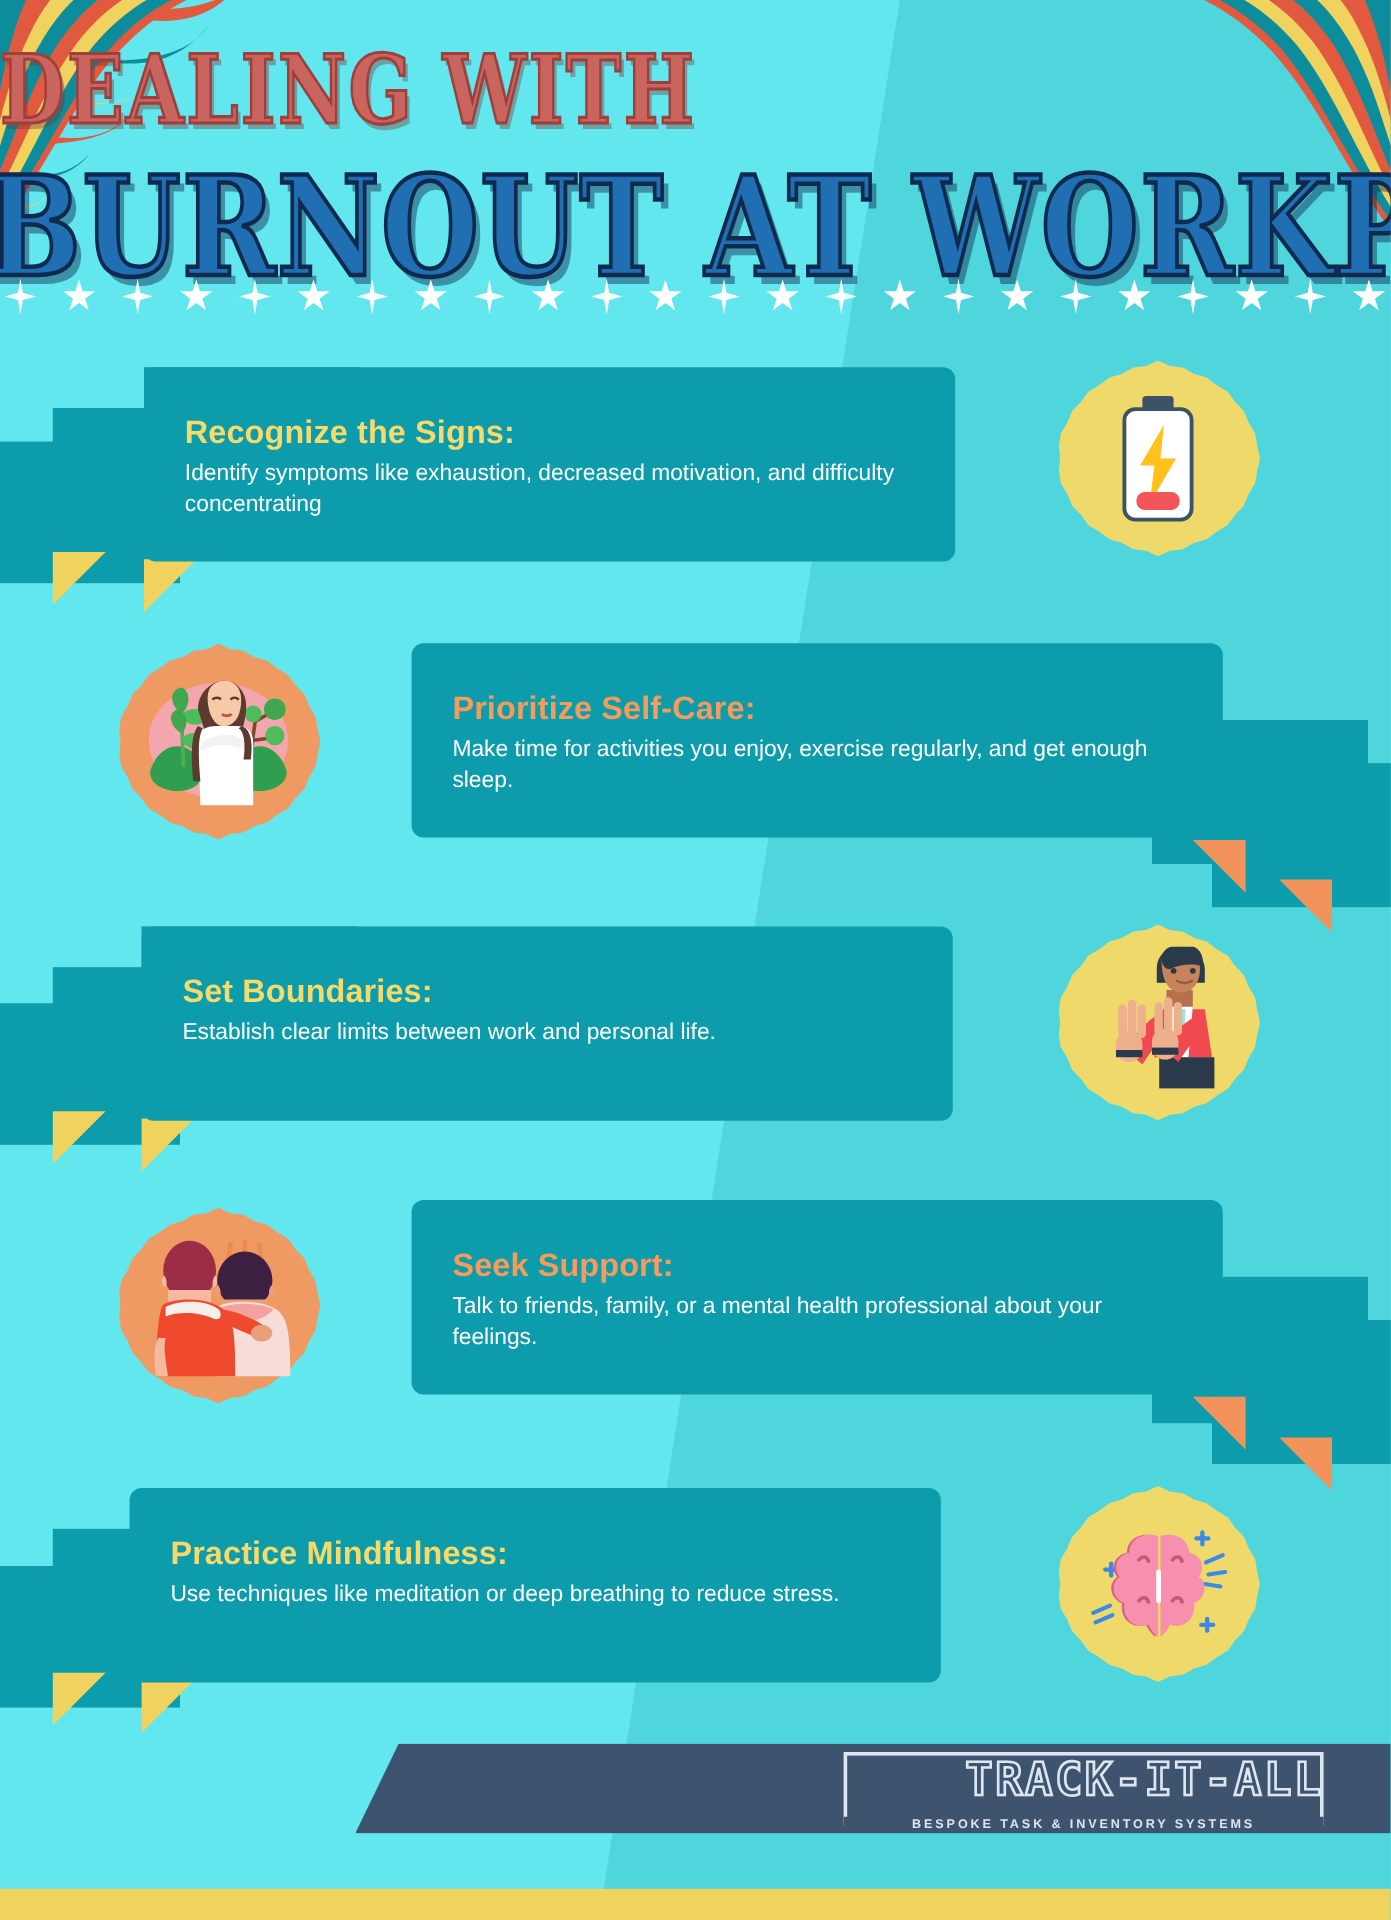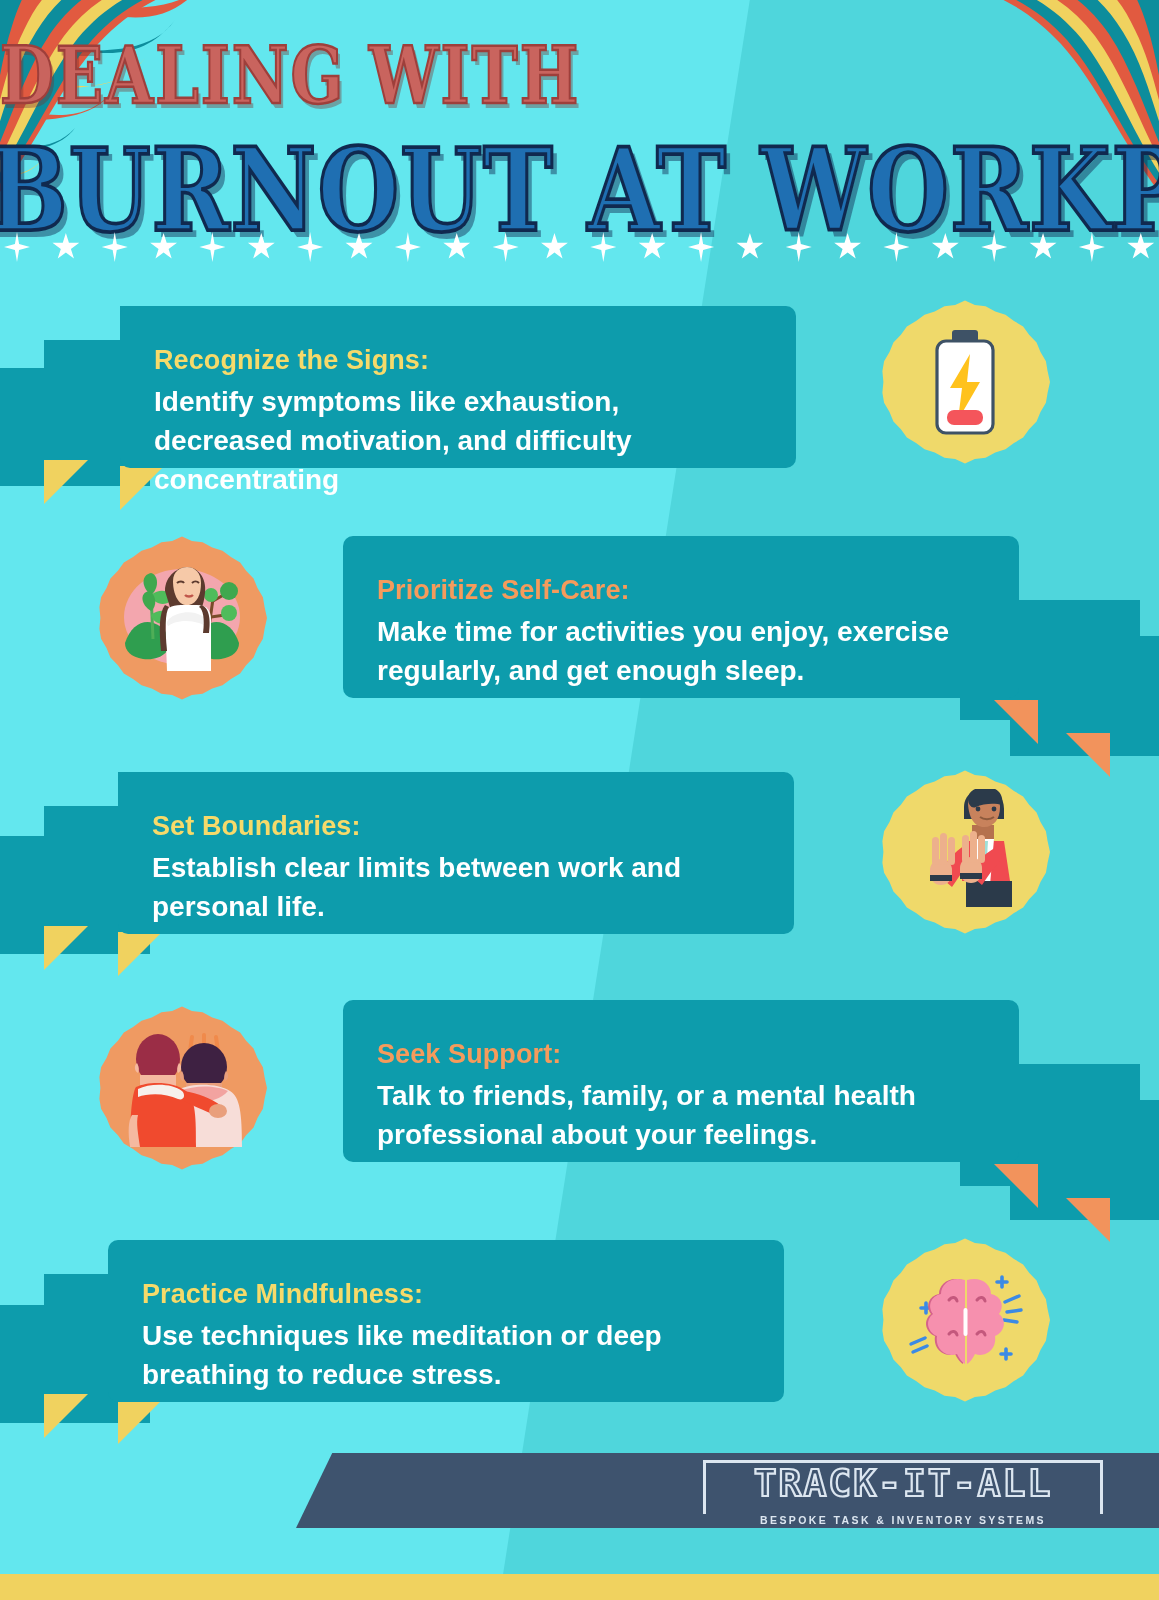--- a/index.html
+++ b/index.html
@@ -54,21 +54,21 @@
   .star4{width:26px;height:30px;background:#fff;
     clip-path:polygon(50% 0%,58% 40%,100% 50%,58% 60%,50% 100%,42% 60%,0% 50%,42% 40%);}
   .star5{width:28px;height:28px;background:#fff;
     clip-path:polygon(50% 0%,61% 35%,98% 35%,68% 57%,79% 91%,50% 70%,21% 91%,32% 57%,2% 35%,39% 35%);}
   .step{position:absolute;background:#0D9CAC;}
   .card{position:absolute;background:#0D9CAC;border-radius:10px;
     box-sizing:border-box;padding:26px 34px;}
   .card-title{font-size:27px;font-weight:700;letter-spacing:.1px;margin:12px 0 4px 0;line-height:1.25;}
   .card-title.yellow{color:#F6DA6A;}
   .card-title.orange{color:#F59B5C;}
-  .card-body{font-size:28px;color:#ffffff;line-height:1.4;margin:0;font-weight:700;}
+  .card-body{font-size:19px;color:#ffffff;line-height:1.4;margin:0;font-weight:400;}
   .align-right{text-align:left;}
 
   .fold{position:absolute;width:0;height:0;}
   .fold.yellow-tr{border-top:44px solid #F0D25F;border-right:44px solid transparent;}
   .fold.orange-tl{border-top:44px solid #F2935C;border-left:44px solid transparent;}
 
   
   .badge{position:absolute;width:170px;height:170px;display:flex;align-items:center;justify-content:center;}
   .badge .disc{position:absolute;inset:0;
     clip-path:polygon(
@@ -84,21 +84,21 @@
   .disc.yellow{background:#EFD96A;}
   .disc.orange{background:#EF9A62;}
   .badge svg{position:relative;z-index:2;}
 
   
   .footer-bar{position:absolute;left:296px;bottom:72px;width:863px;height:75px;
     background:#3E536E;
     clip-path:polygon(4.2% 0,100% 0,100% 100%,0 100%);}
   .logo{position:absolute;right:56px;bottom:78px;width:400px;height:62px;}
   .logo-box{position:absolute;inset:0;border:3px solid #DCE6F0;box-sizing:border-box;}
-  .logo-word{position:absolute;left:0;right:0;top:2px;text-align:center;
+  .logo-word{position:absolute;left:0;right:0;top:2px;text-align:right;
     font-family:"DejaVu Sans Mono",monospace;font-weight:700;font-size:38px;letter-spacing:2px;
     color:#3E536E;-webkit-text-stroke:2.2px #DCE6F0;line-height:1.12;}
   .logo-tag{position:absolute;left:0;right:0;bottom:3px;text-align:center;
     font-family:"Liberation Sans",sans-serif;font-weight:700;font-size:10.5px;letter-spacing:2.4px;
     color:#DCE6F0;background:#3E536E;display:inline-block;padding:0 6px;}
   .logo-tagwrap{position:absolute;left:0;right:0;bottom:-7px;text-align:center;}
 </style>
 </head>
 <body>
 

